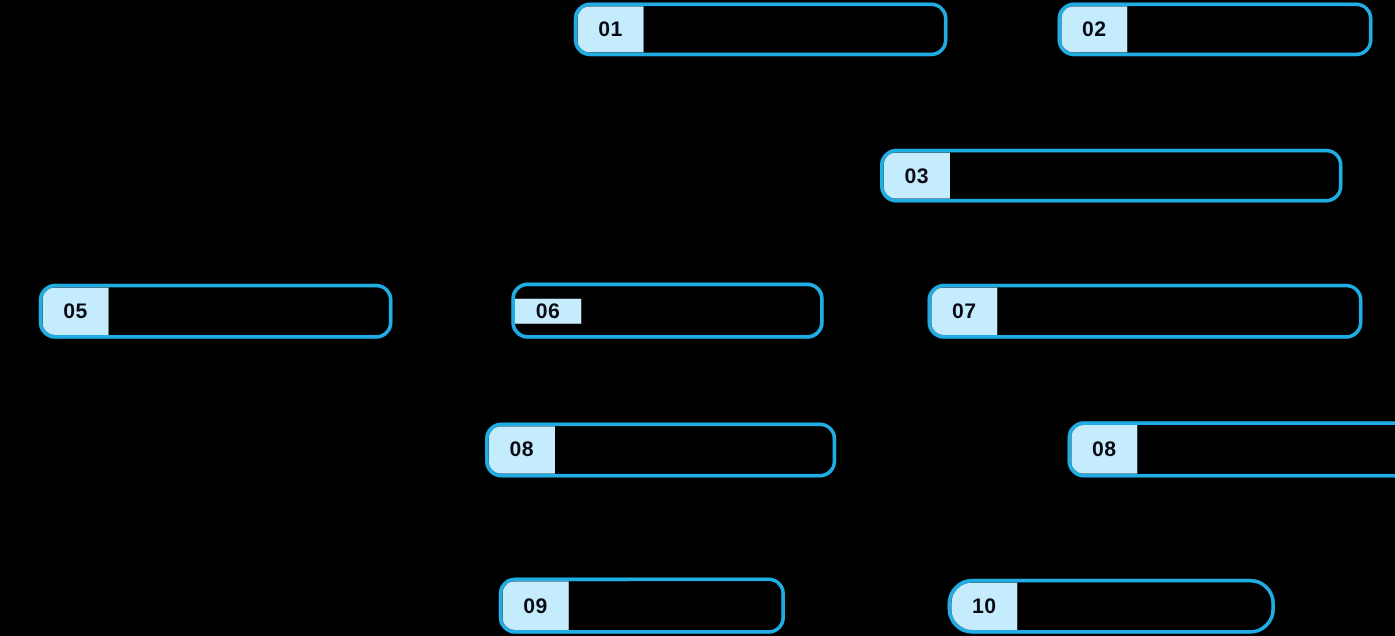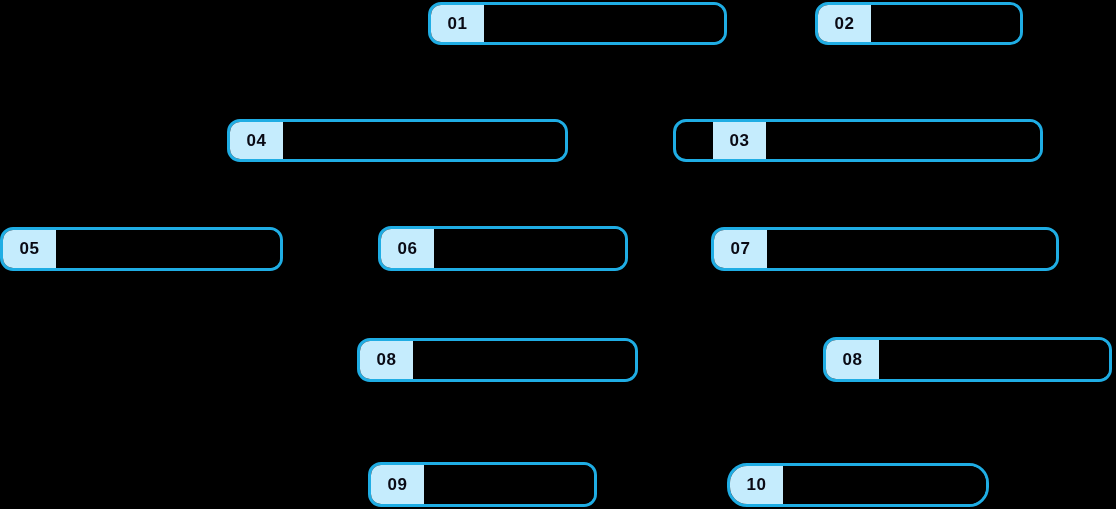--- a/index.html
+++ b/index.html
@@ -17,44 +17,45 @@
   }
   .node {
     position: absolute;
     box-sizing: border-box;
     border: 3px solid #1fade4;
     border-radius: 13px;
     background: #000000;
     display: flex;
     align-items: stretch;
     overflow: hidden;
+    margin-left: 31px;
   }
   .badge {
     width: 53px;
     flex: 0 0 53px;
     background: #c5ecfd;
     display: flex;
     align-items: center;
     justify-content: center;
     font-weight: 700;
     font-size: 17px;
     letter-spacing: 0.5px;
     color: #0a0a14;
   }
   .node-body {
     flex: 1 1 auto;
     background: #000000;
   }
   
   .n0  { left: 428px; top: 2px;   width: 299px; height: 43px; }
-  .n1  { left: 815px; top: 2px;   width: 208px; height: 43px; }
+  .n1  { left: 815px; top: 2px;   width: 252px; height: 43px; }
   .n2  { left: 227px; top: 119px; width: 341px; height: 43px; }
-  .n3  { left: 673px; top: 119px; width: 370px; height: 43px; padding-left: 37px; }
+  .n3  { left: 673px; top: 119px; width: 370px; height: 43px; }
   .n4  { left: 0px;   top: 227px; width: 283px; height: 44px; }
-  .n5  { left: 378px; top: 226px; width: 250px; height: 45px; }
+  .n5  { left: 378px; top: 226px; width: 250px; height: 45px; align-items: center; }
   .n6  { left: 711px; top: 227px; width: 348px; height: 44px; }
   .n7  { left: 357px; top: 338px; width: 281px; height: 44px; }
   .n8  { left: 823px; top: 337px; width: 289px; height: 45px; }
   .n9  { left: 368px; top: 462px; width: 229px; height: 45px; gap: 48px; }
   .n10 { left: 727px; top: 463px; width: 262px; height: 44px; border-radius: 20px; }
 </style>
 </head>
 <body>
 
 <div class="canvas">
@@ -62,24 +63,20 @@
   <div class="node n0">
     <span class="badge">01</span>
     <span class="node-body"></span>
   </div>
 
   <div class="node n1">
     <span class="badge">02</span>
     <span class="node-body"></span>
   </div>
 
-  <div class="node n2">
-    <span class="badge">04</span>
-    <span class="node-body"></span>
-  </div>
 
   <div class="node n3">
     <span class="badge">03</span>
     <span class="node-body"></span>
   </div>
 
   <div class="node n4">
     <span class="badge">05</span>
     <span class="node-body"></span>
   </div>

